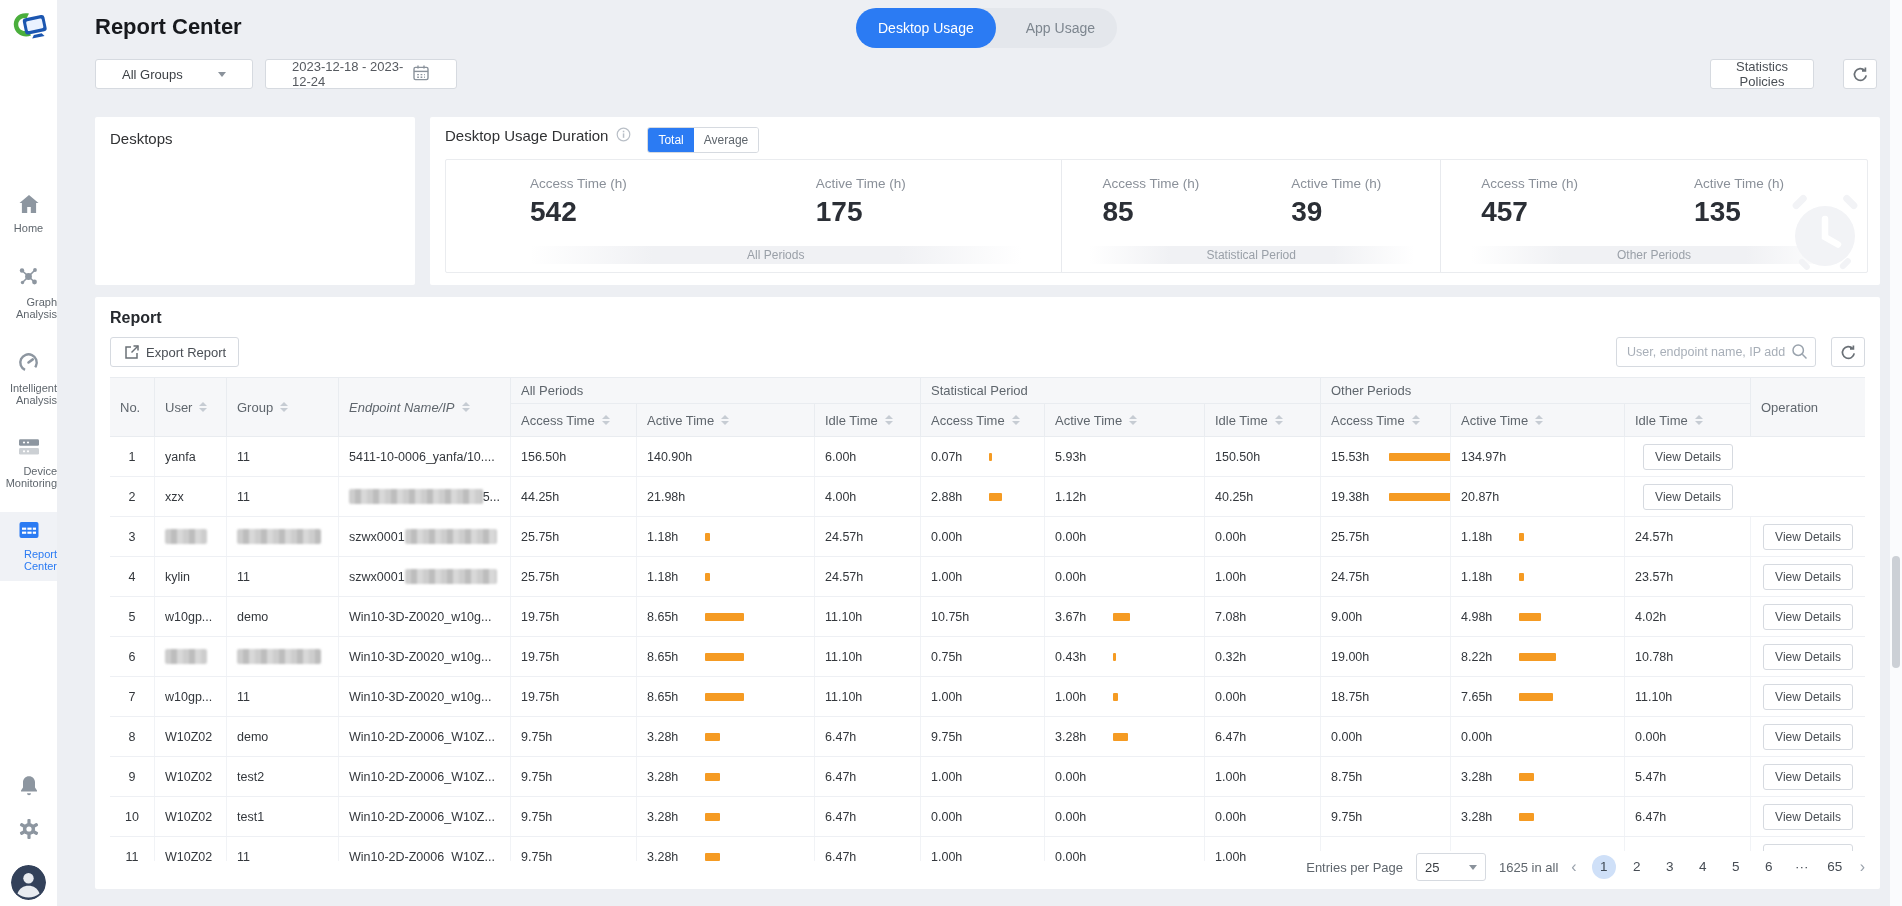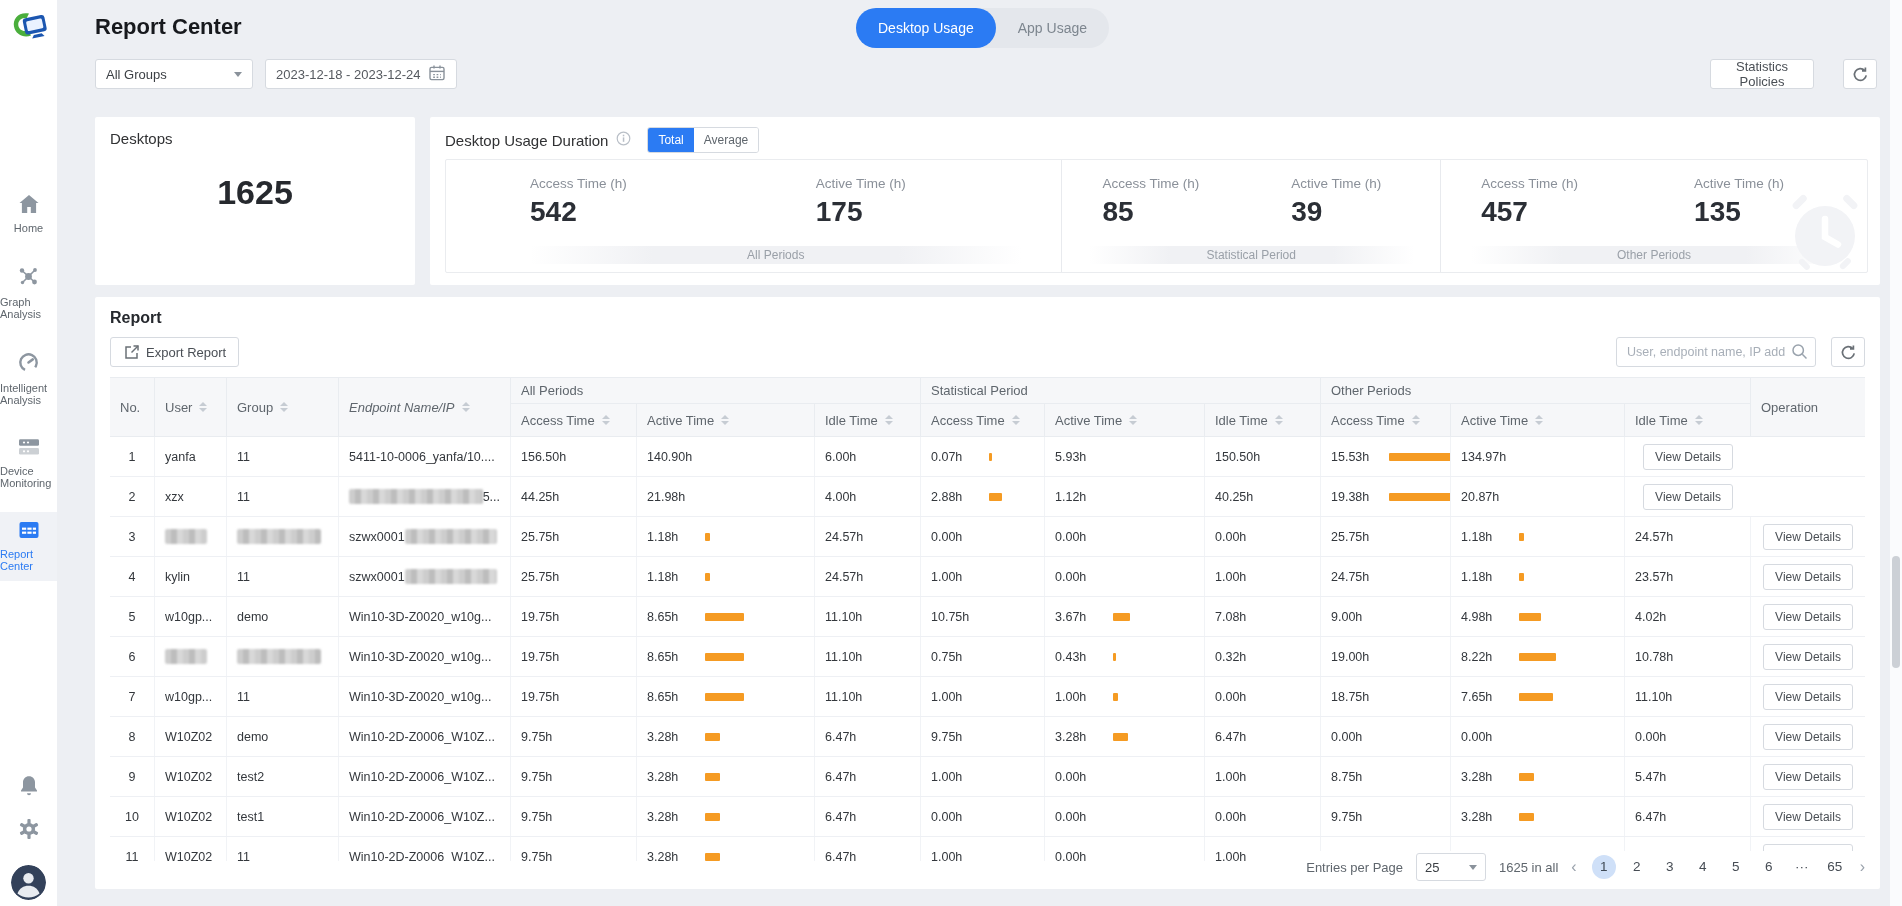--- a/index.html
+++ b/index.html
@@ -6,55 +6,55 @@
   *{box-sizing:border-box;}
   .app{position:relative;width:1902px;height:906px;background:#edeff3;overflow:hidden;
        font-family:"Liberation Sans",sans-serif;color:#303133;}
 
   
   .sidebar{position:absolute;left:0;top:0;width:57px;height:906px;background:#fff;z-index:6;}
   .logo{position:absolute;left:9px;top:9px;width:40px;height:36px;}
   .side-nav{position:absolute;top:186px;left:0;width:57px;display:flex;flex-direction:column;align-items:center;}
   .nav-item{width:57px;padding:8px 0 9px;display:flex;flex-direction:column;align-items:center;gap:4px;
             color:#8d96a0;cursor:pointer;margin-bottom:14px;}
-  .nav-item .lbl{font-size:11px;line-height:12px;text-align:left;color:#5f666d;}
+  .nav-item .lbl{font-size:11px;line-height:12px;text-align:right;color:#5f666d;}
   .nav-item.active{background:#f0f2f6;color:#2b7bf3;}
   .nav-item.active .lbl{color:#2b7bf3;}
   .side-bottom-icon{position:absolute;left:0;width:57px;display:flex;justify-content:center;color:#8d96a0;cursor:pointer;}
   .bell{bottom:108px;} .gear{bottom:66px;}
   .avatar{position:absolute;left:11px;bottom:6px;width:35px;height:35px;border-radius:50%;overflow:hidden;cursor:pointer;}
 
   
   .main{position:absolute;left:57px;top:0;width:1845px;height:906px;}
   .page-title{position:absolute;left:38px;top:14px;font-size:22px;font-weight:bold;color:#17191d;}
 
   .tabs{position:absolute;left:799px;top:8px;height:40px;background:#e4e7ec;border-radius:20px;
-        display:inline-flex;align-items:flex-end;}
+        display:inline-flex;align-items:flex-end;gap:8px;}
   .tab{height:40px;line-height:40px;padding:0 22px;font-size:14px;color:#7d868f;border-radius:20px;cursor:pointer;white-space:nowrap;}
   .tab.active{background:#2b7bf3;color:#fff;}
 
   .select-box,.date-box{position:absolute;top:59px;height:30px;background:#fff;border:1px solid #d6dae0;
-        border-radius:3px;display:flex;align-items:center;font-size:13px;color:#3c4045;padding:0 10px;cursor:pointer;}
+        border-radius:3px;display:flex;align-items:center;font-size:13px;color:#3c4045;padding:0 26px;cursor:pointer;}
   .select-box{left:38px;width:158px;justify-content:space-between;}
   .date-box{left:208px;width:192px;justify-content:space-between;color:#55595f;}
   .caret{width:0;height:0;border-left:4.5px solid transparent;border-right:4.5px solid transparent;border-top:5.5px solid #8a929b;}
 
   .btn{background:#fff;border:1px solid #d6dae0;border-radius:3px;font-size:13px;color:#4a4f55;
        display:flex;align-items:center;justify-content:center;cursor:pointer;}
   .stats-policies-btn{position:absolute;left:1653px;top:59px;width:104px;height:30px;}
   .top-refresh-btn{position:absolute;left:1786px;top:59px;width:34px;height:30px;}
 
   
   .card{position:absolute;background:#fff;border-radius:2px;}
   .desktops-card{left:38px;top:117px;width:320px;height:168px;}
   .card-title{position:absolute;left:15px;top:13px;font-size:15px;color:#303133;}
   .desktops-count{position:absolute;left:0;right:0;top:56px;text-align:center;font-size:34px;font-weight:bold;color:#26292e;}
 
   .duration-card{left:373px;top:117px;width:1450px;height:168px;}
-  .duration-head{position:absolute;left:15px;top:10px;display:flex;align-items:center;gap:8px;}
+  .duration-head{position:absolute;left:15px;top:10px;display:flex;gap:8px;}
   .duration-title{font-size:15px;color:#303133;}
   .seg{display:inline-flex;border:1px solid #d6dae0;border-radius:3px;overflow:hidden;margin-left:8px;}
   .seg-btn{height:24px;line-height:24px;padding:0 10px;font-size:12px;color:#5f666d;background:#fff;cursor:pointer;}
   .seg-btn.active{background:#2b7bf3;color:#fff;}
   .duration-box{position:absolute;left:15px;right:12px;top:42px;bottom:12px;border:1px solid #eaecef;
                 border-radius:2px;display:flex;overflow:hidden;padding-left:44px;}
   .stat-group{position:relative;display:flex;padding:16px 0 0 0;}
   .stat-group + .stat-group{border-left:1px solid #e8eaee;}
   .g1{width:41.5%;} .g2{width:27.5%;} .g3{width:31%;}
   .stat{flex:1;padding-left:40px;}
@@ -242,21 +242,20 @@
     <button class="btn stats-policies-btn">Statistics Policies</button>
     <button class="btn top-refresh-btn">
       <svg width="17" height="17" viewBox="0 0 17 17" fill="none" stroke="#6a7076" stroke-width="1.7">
           <path d="M14.2 9.4a5.9 5.9 0 1 1-1.6-5"></path>
           <polyline points="13.4,1.4 13.4,4.8 10,4.8"></polyline>
         </svg>
     </button>
 
     <div class="card desktops-card">
       <div class="card-title">Desktops</div>
-      <div class="desktops-count">1625</div>
     </div>
 
     <div class="card duration-card">
       <div class="duration-head">
         <span class="duration-title">Desktop Usage Duration</span>
         <span>
           <svg width="15" height="15" viewBox="0 0 15 15" fill="none">
               <circle cx="7.5" cy="7.5" r="6.3" stroke="#b9bfc7" stroke-width="1.2"></circle>
               <rect x="6.8" y="6.4" width="1.5" height="4.4" fill="#b9bfc7"></rect>
               <rect x="6.8" y="3.7" width="1.5" height="1.6" fill="#b9bfc7"></rect>

